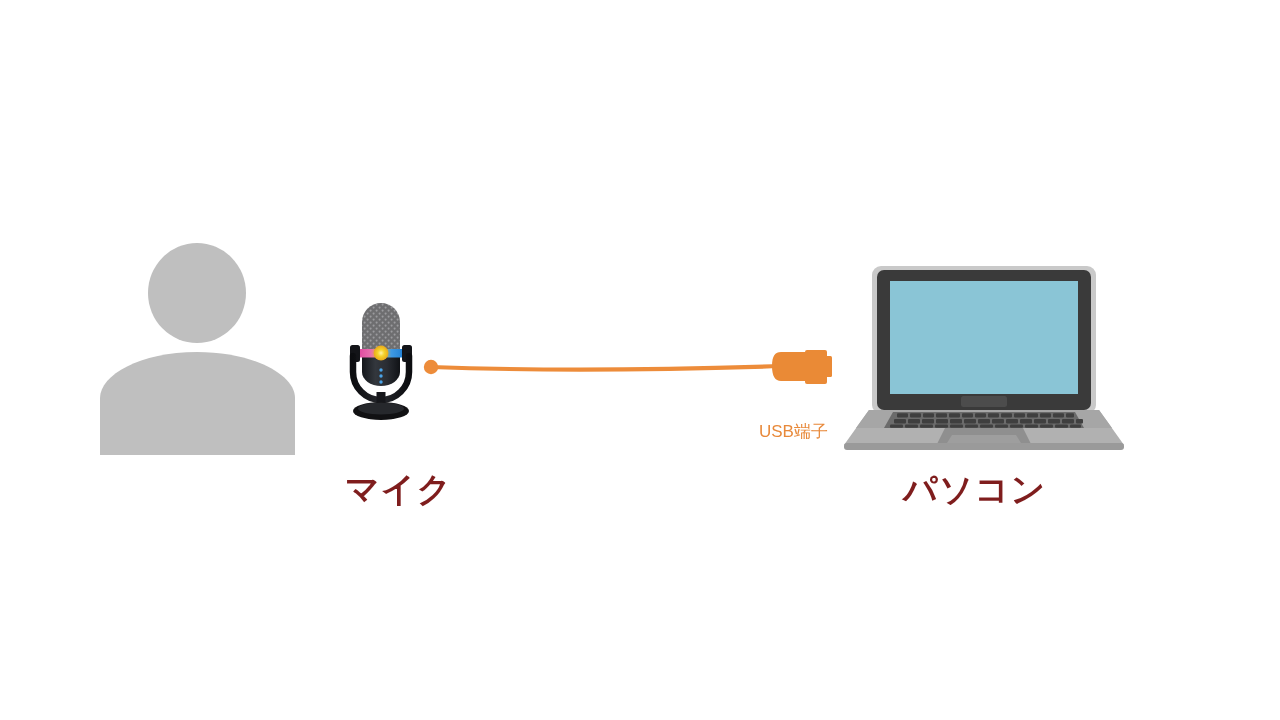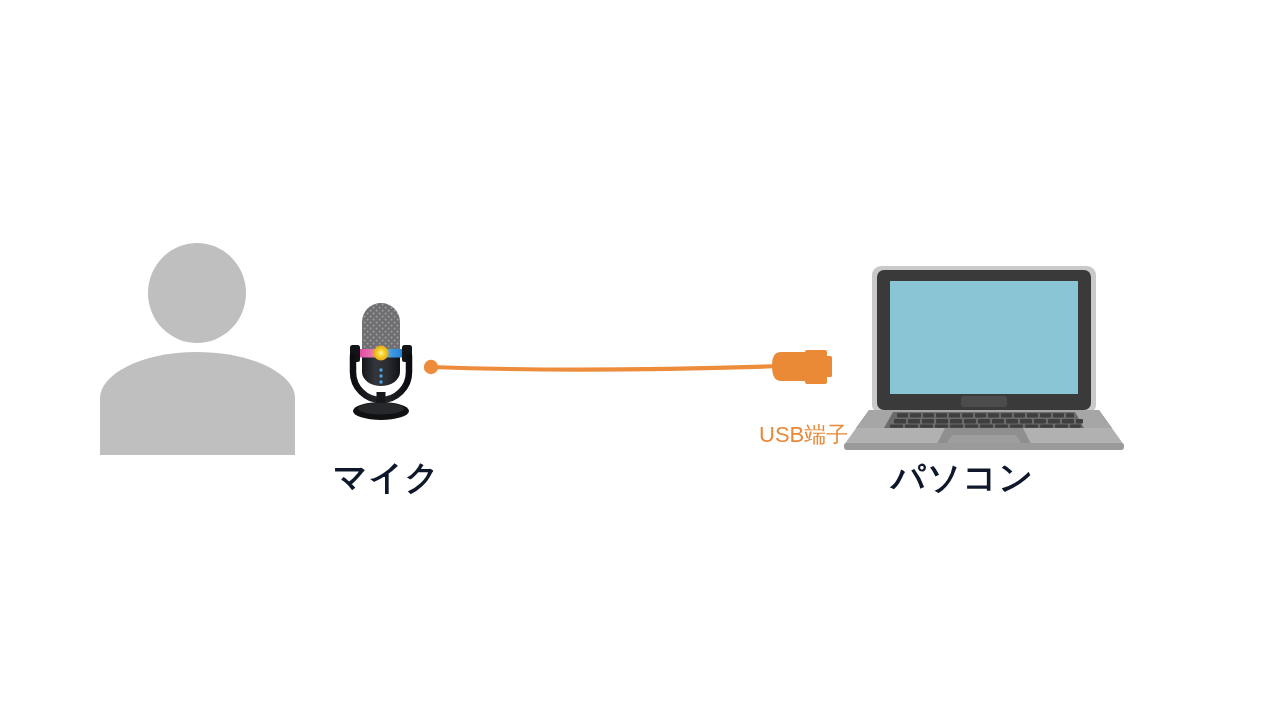--- a/index.html
+++ b/index.html
@@ -23,23 +23,23 @@
   #scene-svg {
     position: absolute;
     left: 0;
     top: 0;
     width: 1280px;
     height: 720px;
     display: block;
   }
   .caption {
     position: absolute;
-    margin: 0;
+    margin: 12px;
     white-space: nowrap;
-    color: #0f172a;
+    color: #7f1d1d;
     font-weight: 700;
     font-family: Liberation Mono, monospace;
   }
   #caption-mic {
     left: 333px;
     top: 455px;
     font-size: 34px;
     letter-spacing: 1px;
   }
   #caption-pc {
@@ -47,21 +47,21 @@
     top: 455px;
     font-size: 34px;
     letter-spacing: 1px;
   }
   #label-usb {
     position: absolute;
     left: 759px;
     top: 420px;
     margin: 0;
     white-space: nowrap;
-    font-size: 22px;
+    font-size: 17px;
     font-weight: 400;
     color: #e8893a;
     font-family: "Liberation Sans", "DejaVu Sans", sans-serif;
   }
 </style>
 </head>
 <body>
 
 <div id="diagram-root">
 

